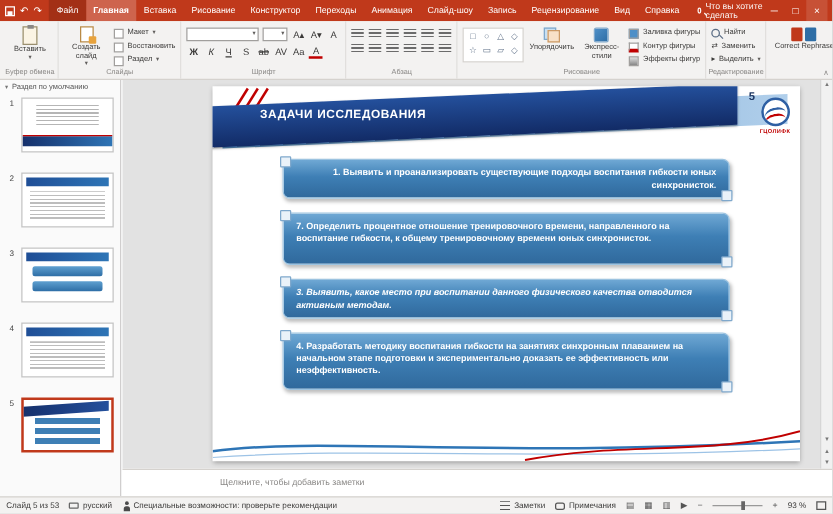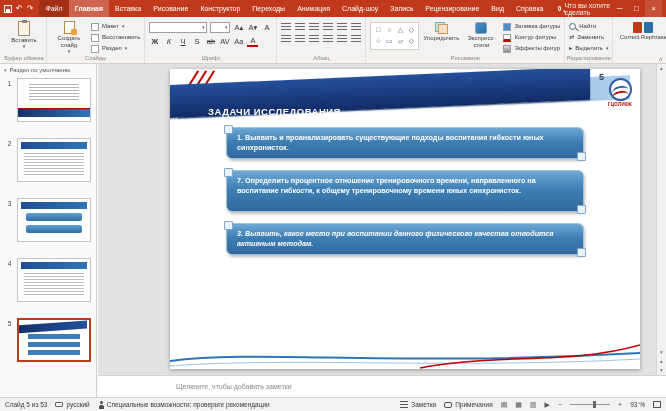--- a/index.html
+++ b/index.html
@@ -81,21 +81,21 @@
   .m-bars { position:absolute; top:14px; left:9px; right:9px; bottom:4px; background:repeating-linear-gradient(to bottom,#3E7FB5 0 5px,transparent 5px 8px); }
 
   
   .canvas { position:absolute; left:98px; top:64px; right:0; height:311px; background:#E2E2E2; }
   .slide { position:absolute; left:72px; top:5px; width:470px; height:300px; background:#fff; box-shadow:0 1px 4px rgba(0,0,0,.35); overflow:hidden; }
   .hdr { position:absolute; left:0; top:0; right:0; height:54px; }
   .band-light { position:absolute; left:8px; top:16px; width:452px; height:24px; background:linear-gradient(90deg,#2E75B6,#9DC3E6); transform:skewY(-2.5deg); opacity:.8; }
   .band-dark { position:absolute; left:-4px; top:7px; width:424px; height:33px; background:linear-gradient(180deg,#24509C,#122B66); transform:skewY(-2.5deg); box-shadow:0 1px 2px rgba(0,0,0,.4); }
   .stripe { position:absolute; width:2px; height:50px; background:#C00000; transform:rotate(32deg); top:-2px; }
   .st1 { left:14px; } .st2 { left:22px; } .st3 { left:30px; }
-  .slide-title { position:absolute; left:38px; top:17px; color:#fff; font-size:9.5px; font-weight:bold; letter-spacing:.5px;margin-top:20px; }
+  .slide-title { position:absolute; left:38px; top:17px; color:#fff; font-size:9.5px; font-weight:bold; letter-spacing:.5px; }
   .slide-num { position:absolute; right:36px; top:3px; color:#1F3864; font-size:9px; font-weight:bold; }
   .logo { position:absolute; right:3px; top:9px; width:34px; text-align:center; }
   .logo-circle { width:23px; height:23px; border-radius:50%; border:2px solid #2E5FA3; background:#fff; margin:0 auto; position:relative; overflow:hidden; }
   .logo-circle::before { content:""; position:absolute; left:1px; right:1px; top:6px; height:9px; border-radius:50%; border-top:2px solid #2E5FA3; transform:rotate(-12deg); }
   .logo-circle::after { content:""; position:absolute; left:1px; right:1px; top:11px; height:9px; border-radius:50%; border-top:2px solid #C00000; transform:rotate(-12deg); }
   .logo-text { font-size:4.5px; color:#C00000; font-weight:bold; letter-spacing:.3px; margin-top:1px; }
   .tasks { position:absolute; left:56px; top:58px; width:358px; }
   .task { position:relative; background:linear-gradient(180deg,#6FA8D4 0%,#3E7FB5 45%,#30699C 100%);
     border:1px solid #9CC3E0; border-radius:6px; color:#fff; font-size:7.2px; font-weight:bold;
     line-height:1.35; padding:5px 10px; margin-bottom:11px; box-shadow:1px 2px 3px rgba(0,0,0,.25); }
@@ -367,28 +367,31 @@
         <div class="band-light"></div>
         <div class="band-dark"></div>
         <div class="slide-title">ЗАДАЧИ ИССЛЕДОВАНИЯ</div>
         <div class="slide-num">5</div>
         <div class="logo">
           <div class="logo-circle"></div>
           <div class="logo-text">ГЦОЛИФК</div>
         </div>
       </div>
       <div class="tasks">
-        <div class="task" style="min-height:32px;">
+        <div class="task" style="min-height:32px;text-align:right;">
           <span>1. Выявить и проанализировать существующие подходы воспитания гибкости юных синхронисток.</span>
         </div>
         <div class="task" style="min-height:42px;">
           <span>7. Определить процентное отношение тренировочного времени, направленного на воспитание гибкости, к общему тренировочному времени юных синхронисток.</span>
         </div>
         <div class="task" style="min-height:32px;font-style:italic;">
           <span>3. Выявить, какое место при воспитании данного физического качества отводится активным методам.</span>
+        </div>
+        <div class="task" style="min-height:46px;">
+          <span>4. Разработать методику воспитания гибкости на занятиях синхронным плаванием на начальном этапе подготовки и экспериментально доказать ее эффективность или неэффективность.</span>
         </div>
       </div>
       <svg class="waves" viewBox="0 0 470 28" preserveAspectRatio="none">
         <path d="M0 20 C 90 8, 220 26, 470 12" fill="none" stroke="#2E75B6" stroke-width="2"></path>
         <path d="M0 25 C 120 16, 280 28, 470 18" fill="none" stroke="#9DC3E6" stroke-width="1"></path>
         <path d="M250 27 C 330 12, 400 24, 470 4" fill="none" stroke="#C00000" stroke-width="1.5"></path>
       </svg>
     </div>
     <div class="vscroll">
       <span class="vs-btn">▴</span>

